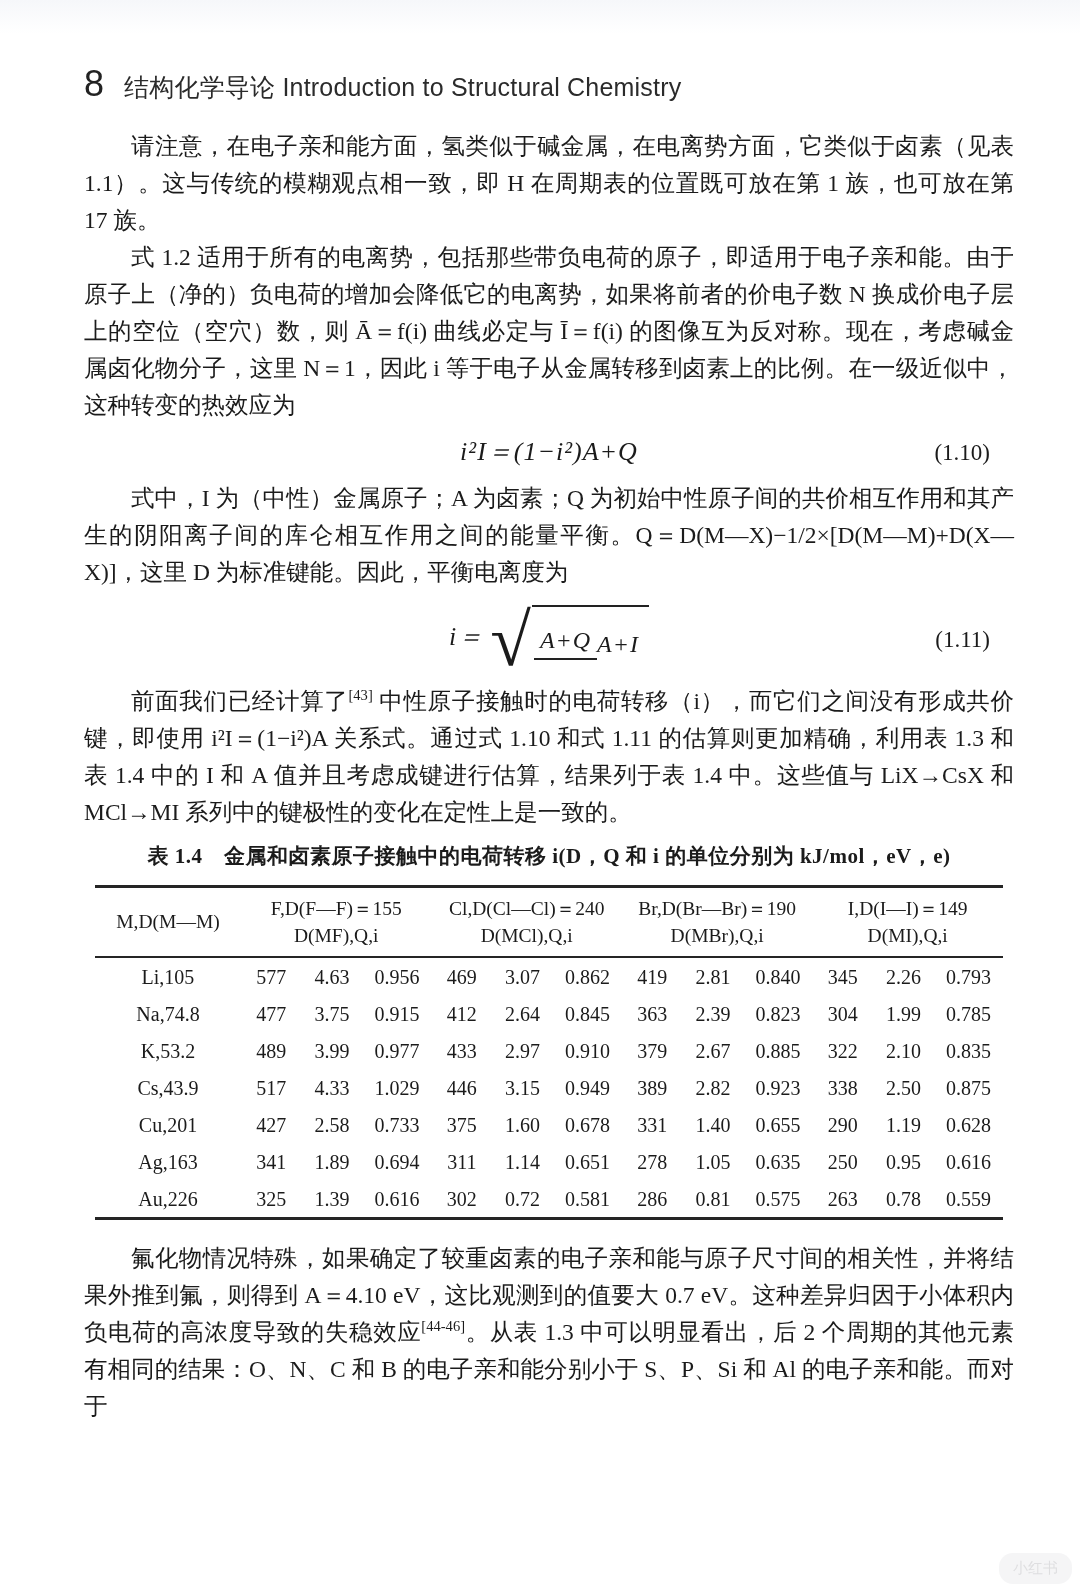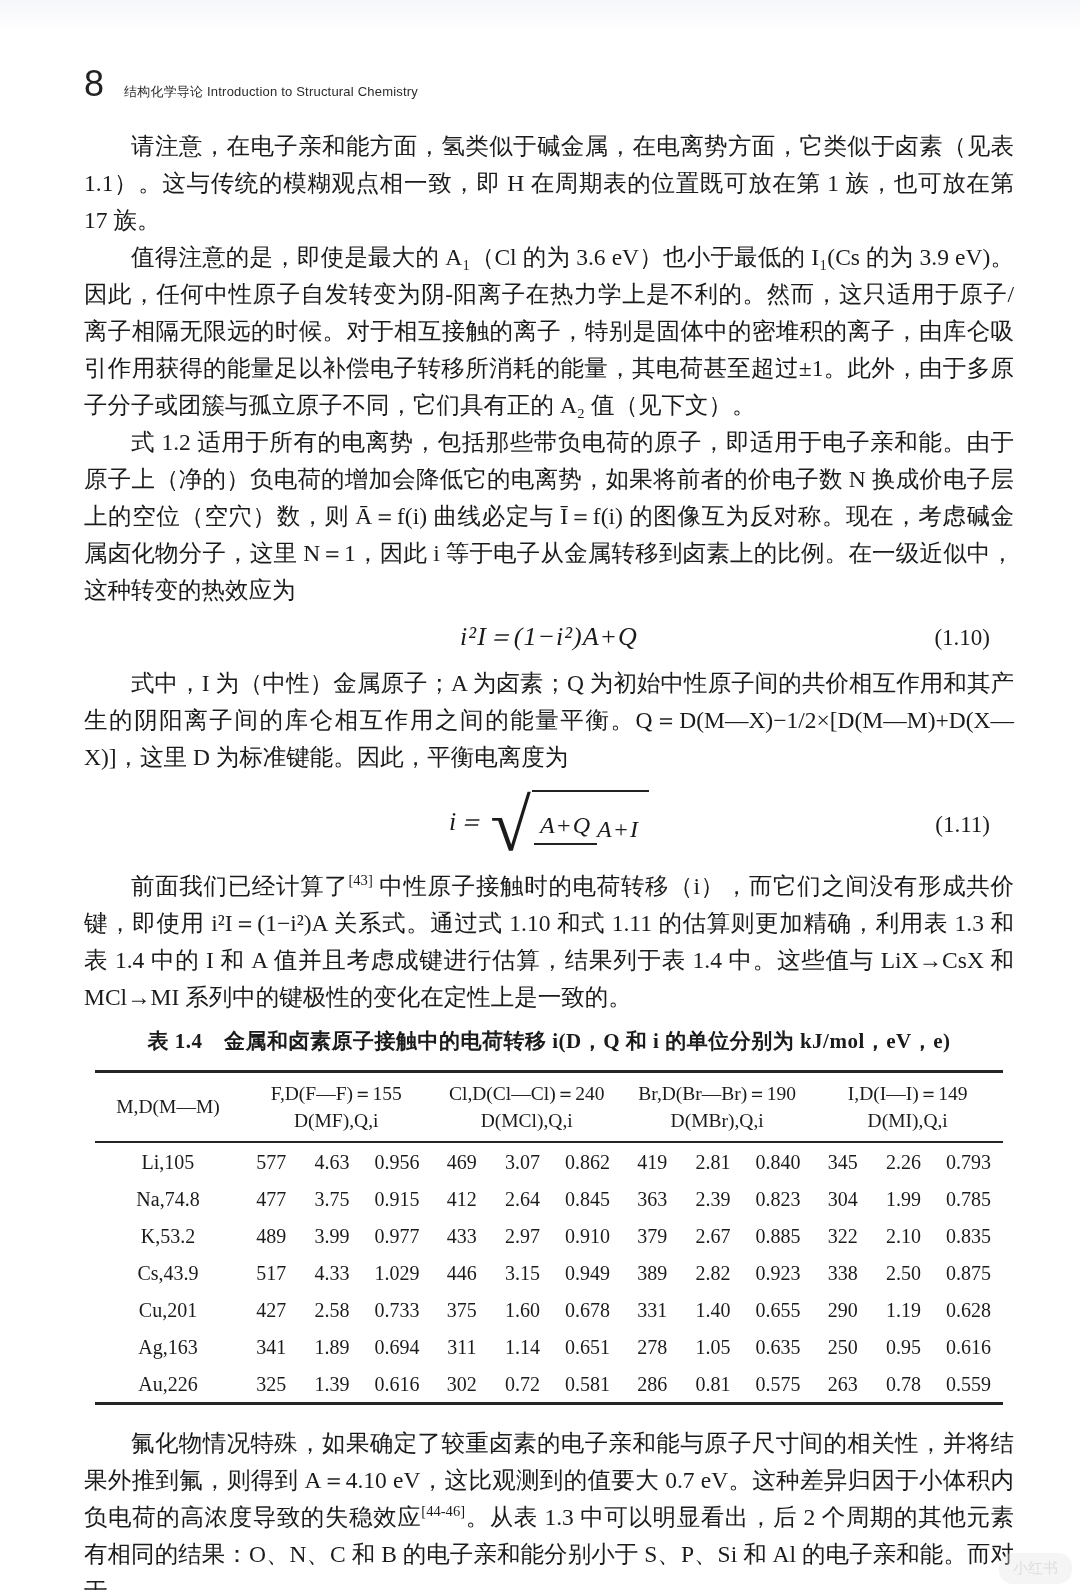--- a/index.html
+++ b/index.html
@@ -13,21 +13,21 @@
     position:relative; width:1080px; height:1590px;
     background:linear-gradient(#f6f7fa 0px, #ffffff 34px);
   }
   
   .header {
     position:absolute; top:66px; left:84px; right:70px;
     display:flex; align-items:baseline; gap:20px;
     font-family:"Liberation Sans","DejaVu Sans",sans-serif;
   }
   .pagenum { font-size:36px; font-weight:400; color:#222; line-height:1; }
-  .htitle  { font-size:13px; color:#2b2b2b; letter-spacing:0.2px; }
+  .htitle  { font-size:25px; color:#2b2b2b; letter-spacing:0.2px; }
 
   .body-text {
     position:absolute; top:128px; left:84px; right:66px;
     font-size:23.5px; line-height:37px; text-align:justify;
   }
   .para { margin:0; text-indent:2em; }
   .ref { font-size:0.62em; vertical-align:super; line-height:0; }
 
   
   .eq-row { position:relative; text-align:center; margin:9px 0; }
@@ -77,21 +77,20 @@
 
   <div class="header">
     <span class="pagenum">8</span>
     <span class="htitle">结构化学导论 Introduction to Structural Chemistry</span>
   </div>
 
   <div class="body-text">
 
     <p class="para">请注意，在电子亲和能方面，氢类似于碱金属，在电离势方面，它类似于卤素（见表 1.1）。这与传统的模糊观点相一致，即 H 在周期表的位置既可放在第 1 族，也可放在第 17 族。</p>
 
-    <p class="para">值得注意的是，即使是最大的 A₁（Cl 的为 3.6 eV）也小于最低的 I₁(Cs 的为 3.9 eV)。因此，任何中性原子自发转变为阴-阳离子在热力学上是不利的。然而，这只适用于原子/离子相隔无限远的时候。对于相互接触的离子，特别是固体中的密堆积的离子，由库仑吸引作用获得的能量足以补偿电子转移所消耗的能量，其电荷甚至超过±1。此外，由于多原子分子或团簇与孤立原子不同，它们具有正的 A₂ 值（见下文）。</p>
 
     <p class="para">式 1.2 适用于所有的电离势，包括那些带负电荷的原子，即适用于电子亲和能。由于原子上（净的）负电荷的增加会降低它的电离势，如果将前者的价电子数 N 换成价电子层上的空位（空穴）数，则 Ā＝f(i) 曲线必定与 Ī＝f(i) 的图像互为反对称。现在，考虑碱金属卤化物分子，这里 N＝1，因此 i 等于电子从金属转移到卤素上的比例。在一级近似中，这种转变的热效应为</p>
 
     <div class="eq-row">
       <span class="eq-body">i²I＝(1−i²)A+Q</span>
       <span class="eq-num">(1.10)</span>
     </div>
 
     <p class="para">式中，I 为（中性）金属原子；A 为卤素；Q 为初始中性原子间的共价相互作用和其产生的阴阳离子间的库仑相互作用之间的能量平衡。Q＝D(M—X)−1/2×[D(M—M)+D(X—X)]，这里 D 为标准键能。因此，平衡电离度为</p>
 

